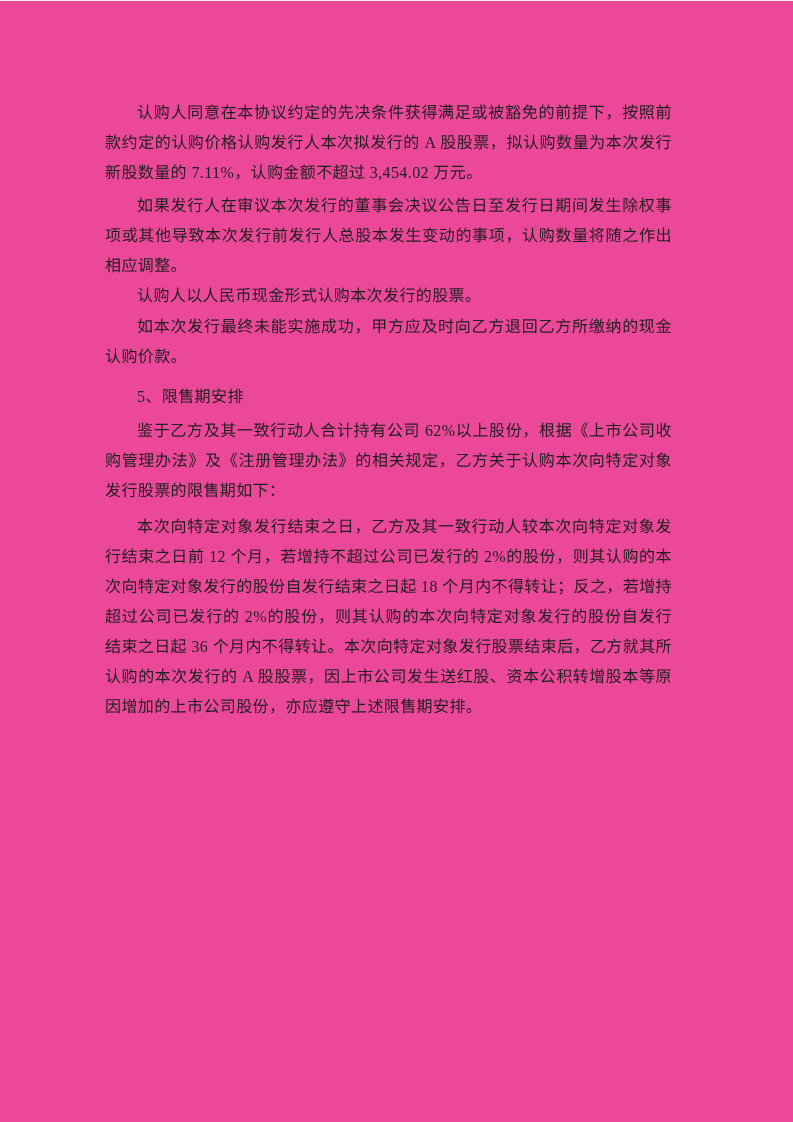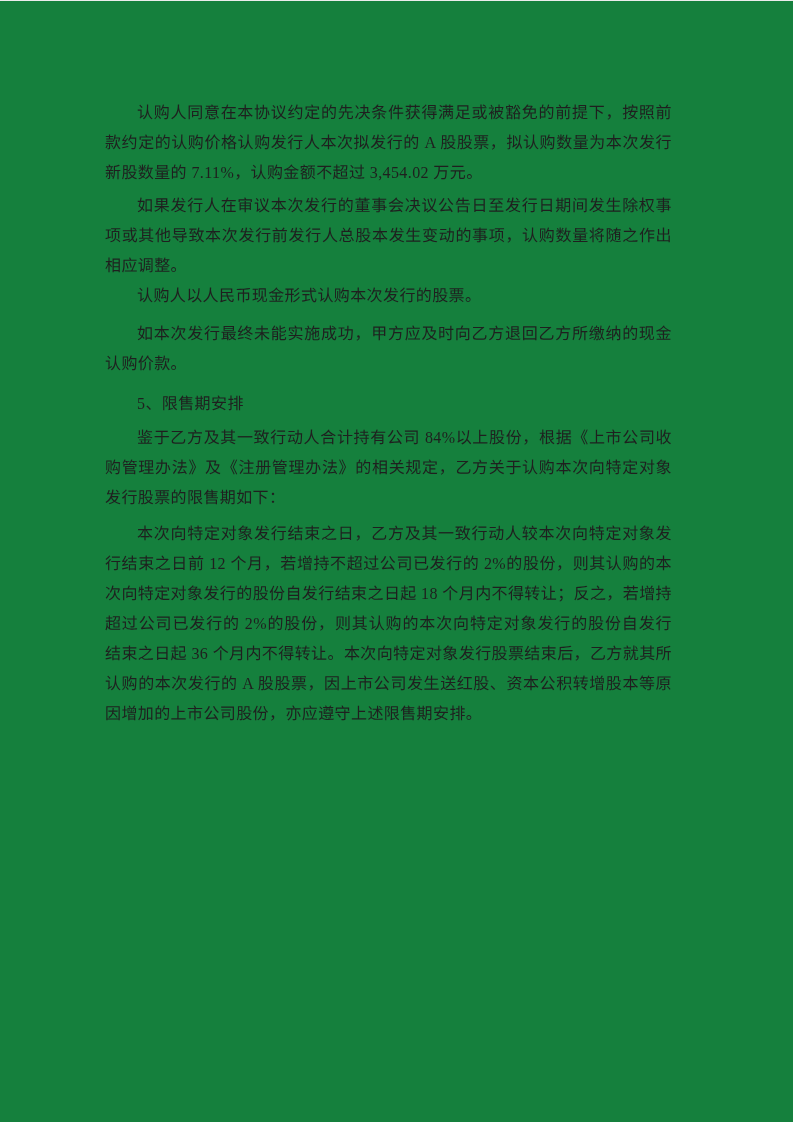--- a/index.html
+++ b/index.html
@@ -35,23 +35,23 @@
     text-indent: 2em;
     word-break: break-all;
   }
   p.para.heading {
     text-align: left;
   }
 </style>
 </head>
 <body>
 
-<div class="page" style="background: #15803d;">
+<div class="page" style="background: #ec4899;">
   <div class="doc-body" id="doc-body" style="color: rgb(31, 31, 31);">
       <p class="para" style="margin-top: 0px;">认购人同意在本协议约定的先决条件获得满足或被豁免的前提下，按照前款约定的认购价格认购发行人本次拟发行的 A 股股票，拟认购数量为本次发行新股数量的 7.11%，认购金额不超过 3,454.02 万元。</p>
       <p class="para" style="margin-top: 3px;">如果发行人在审议本次发行的董事会决议公告日至发行日期间发生除权事项或其他导致本次发行前发行人总股本发生变动的事项，认购数量将随之作出相应调整。</p>
       <p class="para" style="margin-top: 0px;">认购人以人民币现金形式认购本次发行的股票。</p>
-      <p class="para" style="margin-top: 8px;">如本次发行最终未能实施成功，甲方应及时向乙方退回乙方所缴纳的现金认购价款。</p>
+      <p class="para" style="margin-top: 1px;">如本次发行最终未能实施成功，甲方应及时向乙方退回乙方所缴纳的现金认购价款。</p>
       <p class="para heading" style="margin-top: 10px;">5、限售期安排</p>
-      <p class="para" style="margin-top: 4px;">鉴于乙方及其一致行动人合计持有公司 84%以上股份，根据《上市公司收购管理办法》及《注册管理办法》的相关规定，乙方关于认购本次向特定对象发行股票的限售期如下：</p>
+      <p class="para" style="margin-top: 4px;">鉴于乙方及其一致行动人合计持有公司 62%以上股份，根据《上市公司收购管理办法》及《注册管理办法》的相关规定，乙方关于认购本次向特定对象发行股票的限售期如下：</p>
       <p class="para" style="margin-top: 6px;">本次向特定对象发行结束之日，乙方及其一致行动人较本次向特定对象发行结束之日前 12 个月，若增持不超过公司已发行的 2%的股份，则其认购的本次向特定对象发行的股份自发行结束之日起 18 个月内不得转让；反之，若增持超过公司已发行的 2%的股份，则其认购的本次向特定对象发行的股份自发行结束之日起 36 个月内不得转让。本次向特定对象发行股票结束后，乙方就其所认购的本次发行的 A 股股票，因上市公司发生送红股、资本公积转增股本等原因增加的上市公司股份，亦应遵守上述限售期安排。</p>
     </div>
 </div>
 
 </body></html>

